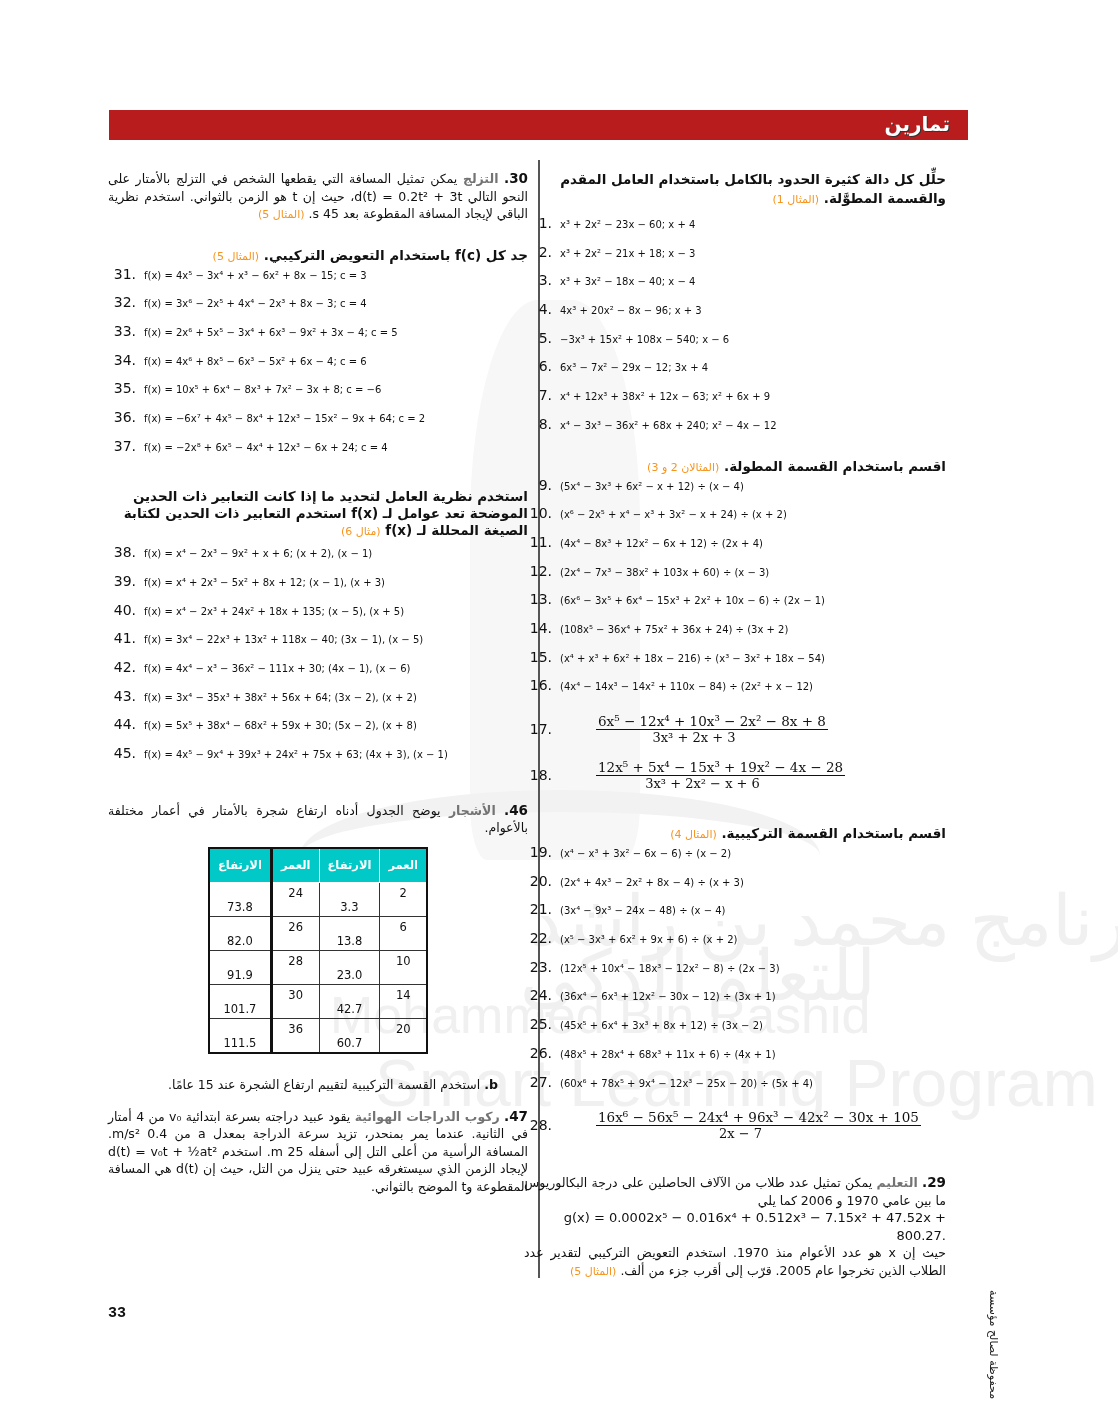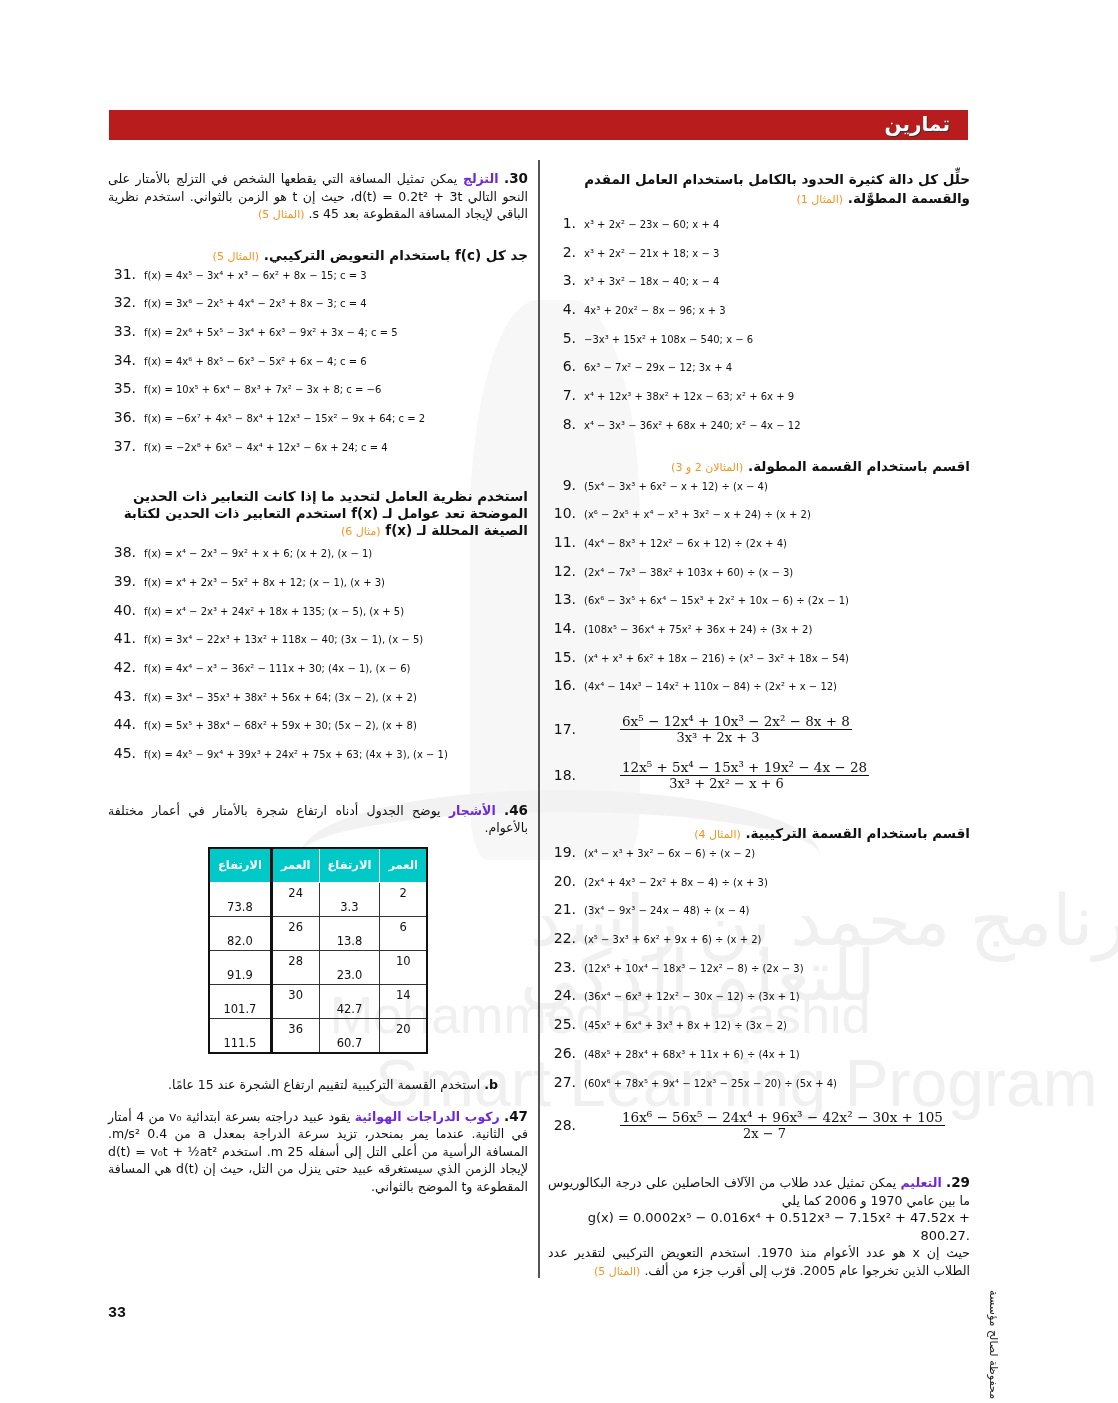--- a/index.html
+++ b/index.html
@@ -8,34 +8,34 @@
   .wm-ar1{left:530px;top:880px;font-size:70px;direction:rtl;}
   .wm-ar2{left:520px;top:935px;font-size:70px;direction:rtl;font-family:Liberation Serif, serif;}
   .wm-en1{left:330px;top:985px;font-size:52px;}
   .wm-en2{left:340px;top:1045px;font-size:66px;margin-left:35px;}
   .wm-arc{position:absolute;left:300px;top:790px;width:520px;height:110px;border-top:22px solid #f2f2f2;border-radius:50%;z-index:0;}
   .wm-trunk{position:absolute;left:470px;top:300px;width:170px;height:560px;background:#f7f7f7;border-radius:40% 40% 10% 10%;z-index:0;}
   .banner{position:absolute;left:109px;top:110px;width:859px;height:30px;background:#b91c1c;z-index:1;}
   .banner-title{position:absolute;right:18px;top:2px;color:#fff;font-weight:bold;font-size:20px;direction:rtl;text-shadow:1px 1px 0 #333;}
   .divider{position:absolute;left:538px;top:160px;width:2px;height:1118px;background:#555;z-index:1;}
   .col{position:absolute;z-index:2;}
-  .col-right{left:548px;top:170px;width:422px;}
+  .col-right{left:524px;top:170px;width:422px;}
   .col-left{left:108px;top:170px;width:420px;}
   .heading{direction:rtl;text-align:right;font-weight:bold;font-size:13.5px;line-height:19px;}
   .ref{color:#f7941d;font-weight:normal;font-size:11px;}
   .item{display:flex;align-items:baseline;height:28.7px;font-family:"DejaVu Serif",serif;font-size:13.5px;direction:ltr;}
   .num{font-family:"DejaVu Sans",sans-serif;width:28px;text-align:right;margin-right:8px;font-size:14px;flex:none;}
   .expr{white-space:nowrap;font-family:"DejaVu Sans",sans-serif;font-size:10px;}
   .frac{display:inline-block;vertical-align:middle;text-align:center;}
   .frac .n{border-bottom:1px solid #111;padding:0 2px;margin-left:36px;}
   .frac .d{font-size:13px;}
   .item.fracitem{height:46px;align-items:center;}
   .para{direction:rtl;text-align:justify;font-size:12.5px;line-height:17.5px;}
   .para .pnum{font-weight:bold;font-size:13.5px;}
-  .kw{color:#6d28d9;font-weight:bold;}
+  .kw{color:#737373;font-weight:bold;}
   .eqline{direction:ltr;text-align:right;font-size:13px;}
   table.tree{border-collapse:collapse;direction:rtl;margin:10px auto 0 auto;font-size:12px;border:2px solid #111;}
   table.tree th{background:#00c9c8;color:#fff;font-weight:bold;height:33px;padding:0 8px;border:1px solid #fff;font-size:11.5px;}
   table.tree td{border:1px solid #333;height:29px;width:55px;font-size:11.5px;}
   table.tree td.age{text-align:center;vertical-align:top;padding-top:3px;width:40px;}
   table.tree td.ht{text-align:center;vertical-align:bottom;padding-bottom:2px;}
   table.tree .sep{border-left:3px solid #111;}
   .sub{direction:rtl;text-align:right;font-size:12.5px;line-height:18px;padding-right:30px;}
   .sub b{font-family:"DejaVu Sans",sans-serif;}
   .side{position:absolute;left:1000px;top:1290px;transform:rotate(90deg);transform-origin:left top;white-space:nowrap;font-size:11px;color:#222;z-index:2;}

